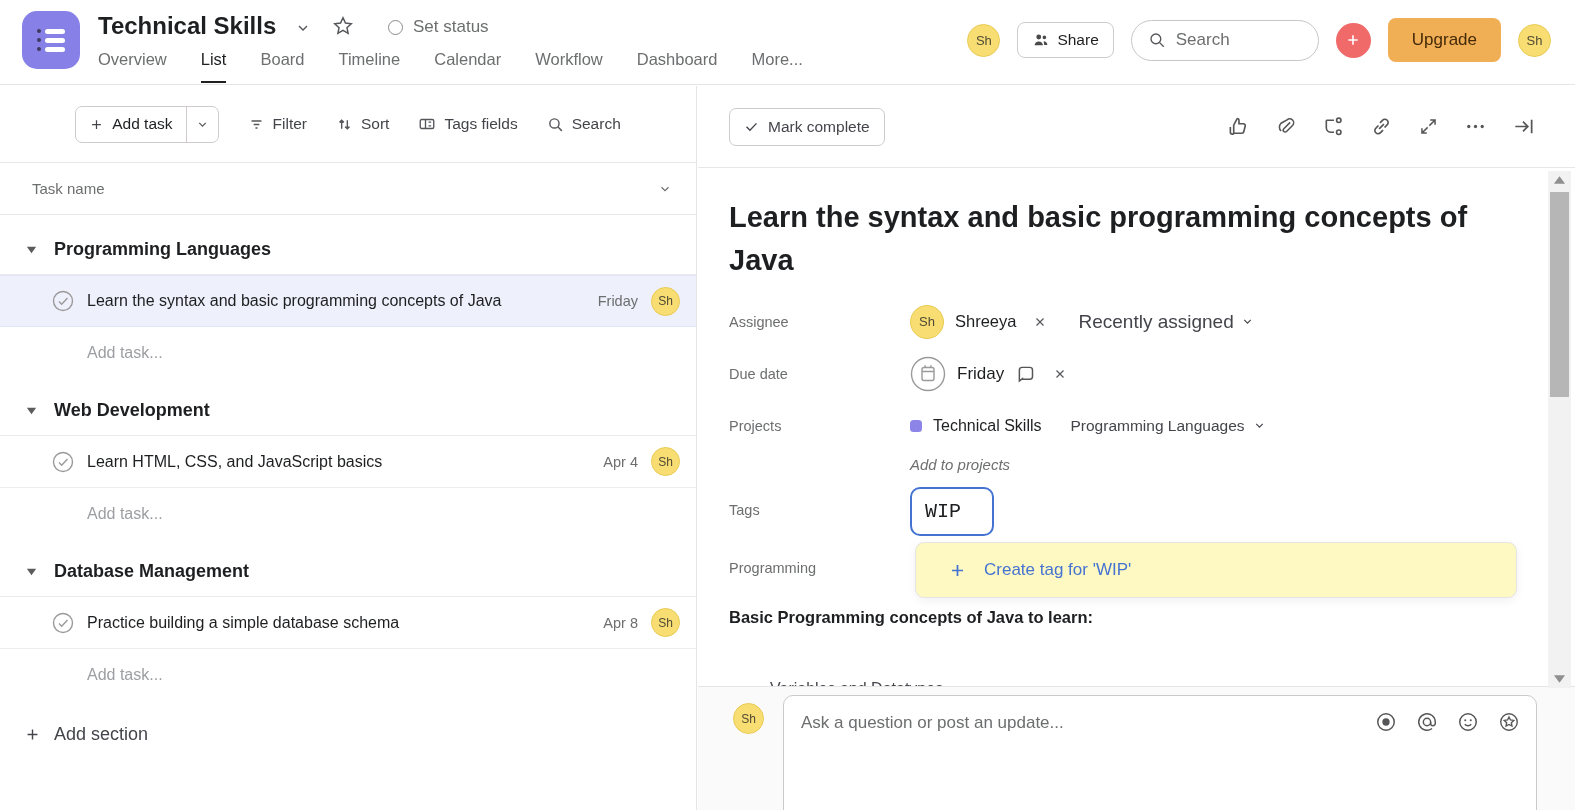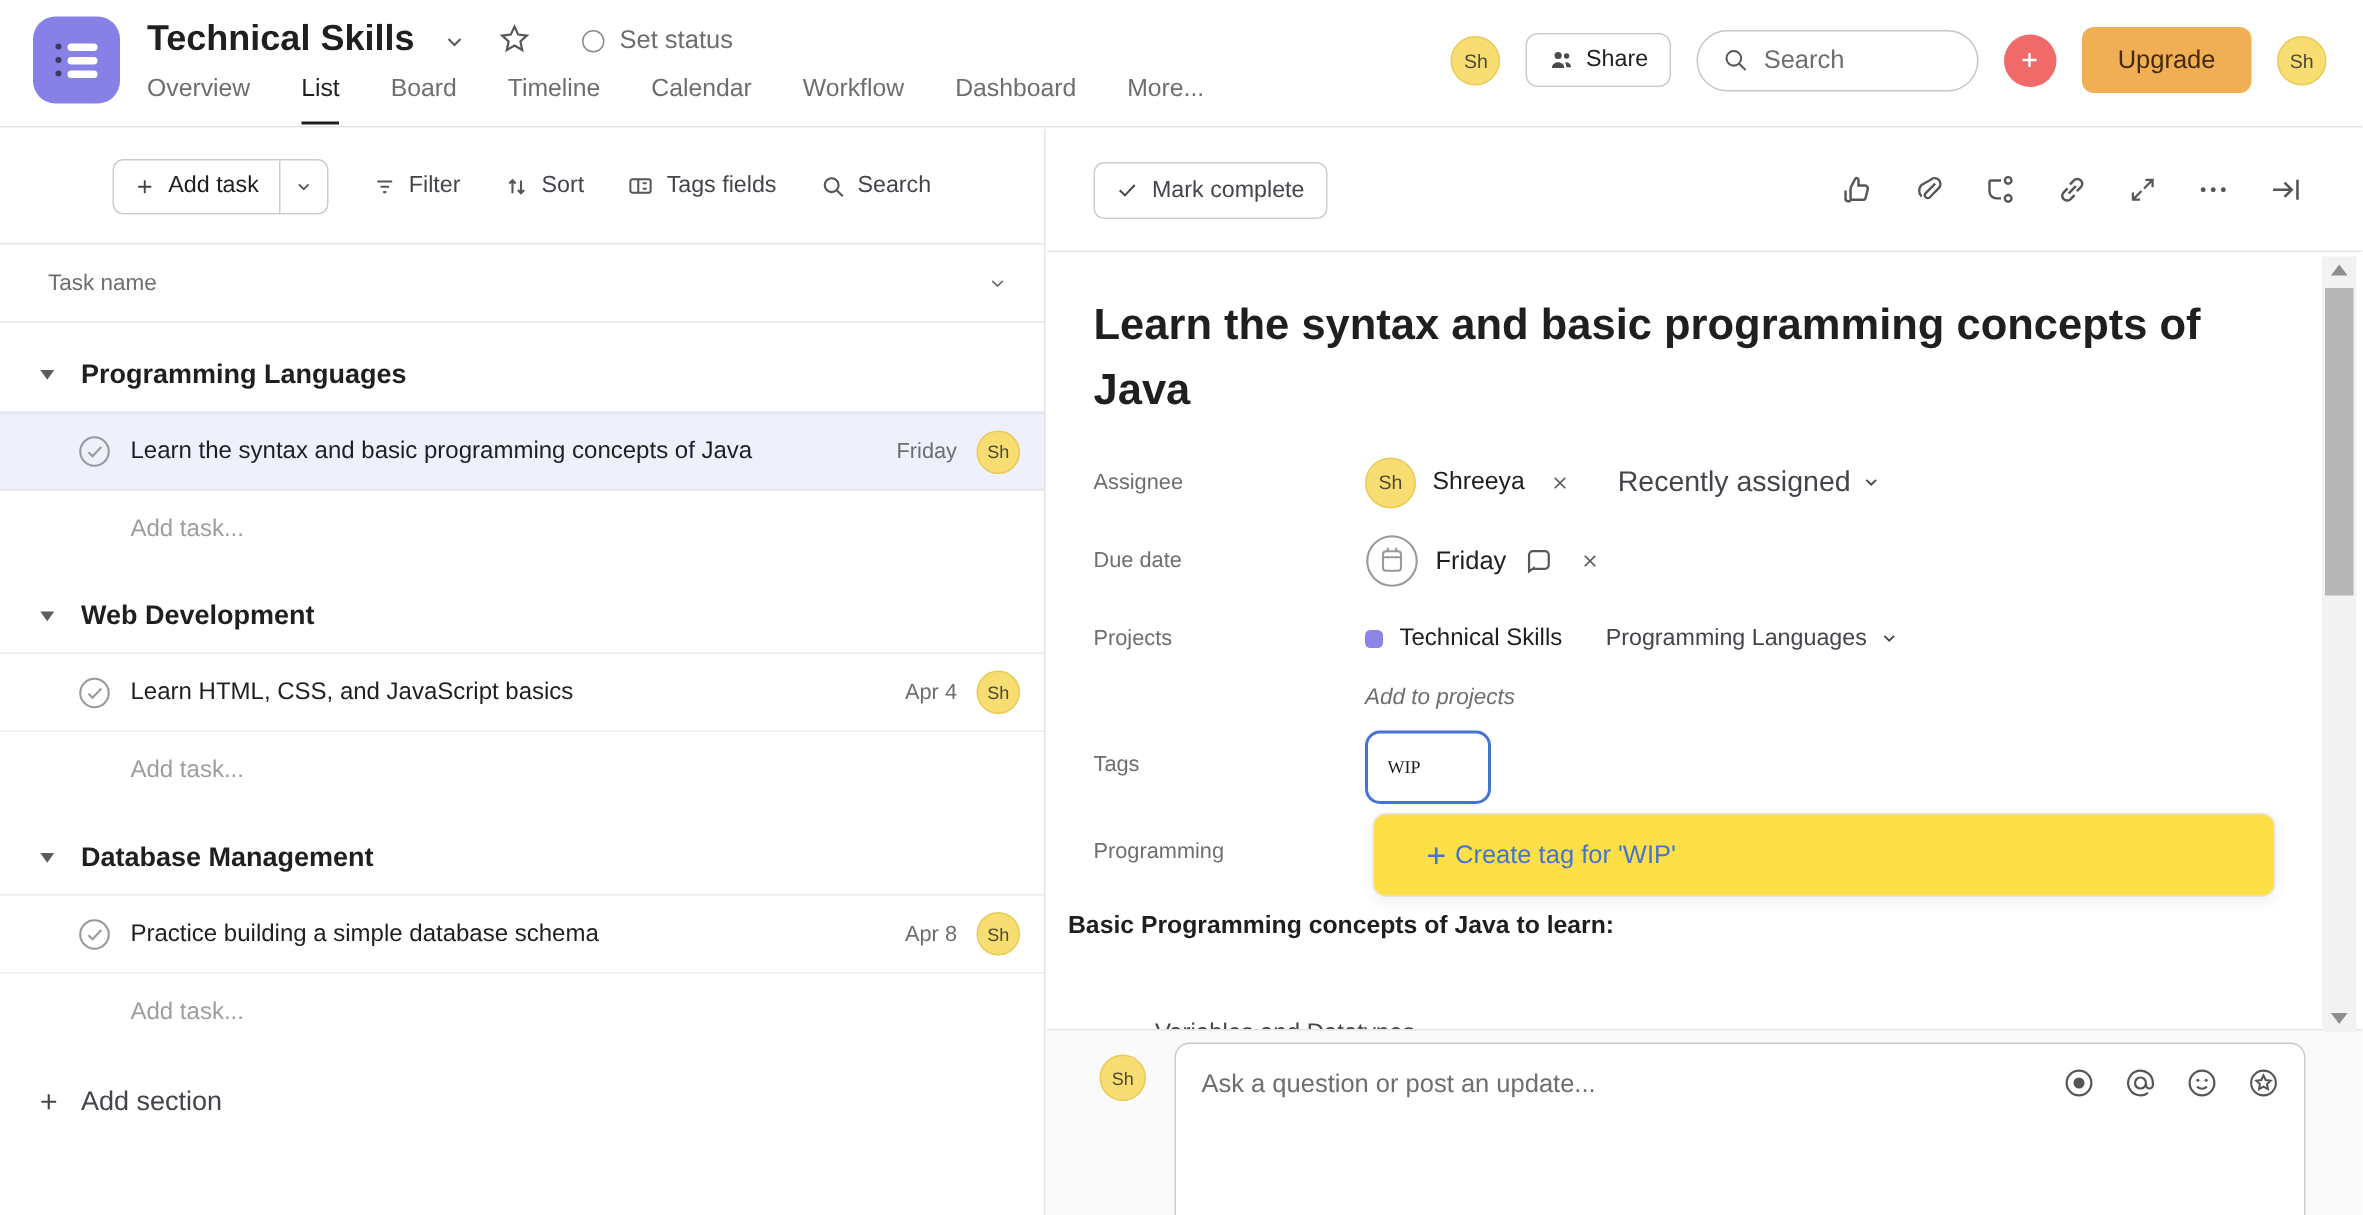--- a/index.html
+++ b/index.html
@@ -82,27 +82,27 @@
   .assignee-name { font-size:16.5px; }
   .x-btn { color:#55565a; margin-left:6px; }
   .meta-dd { display:flex; align-items:center; gap:7px; color:#44454b; font-size:19px; margin-left:20px; }
   .due-text { font-size:17px; }
   .proj-dot { width:12px; height:12px; border-radius:3.5px; background:#8d84e8; }
   .proj-name { font-size:16px; }
   .proj-section { display:flex; align-items:center; gap:8px; font-size:15.5px; color:#44454b; margin-left:18px; }
   .add-to-proj { margin:-4px 0 14px 212px; color:#6d6e6f; font-size:15px;font-style:italic; }
   .tags-row { display:flex; align-items:flex-start; margin:4px 0 0 31px; }
   .tag-input { width:84px; height:49px; border:2px solid #4573d2; border-radius:10px;
-    font-size:12px; color:#1e1f21; padding:0 13px; font-family:Liberation Serif, serif; outline:none; }
-  .tag-dropdown { position:absolute; left:217px; top:373px; width:602px; height:56px; background:#fde047;
+    font-size:20px; color:#1e1f21; padding:0 13px; font-family:Liberation Mono, monospace; outline:none; }
+  .tag-dropdown { position:absolute; left:217px; top:373px; width:602px; height:56px; background:#fef9c3;
     border:1px solid #e6e4e4; border-radius:9px; box-shadow:0 3px 10px rgba(0,0,0,0.06);
-    display:flex; align-items:center; gap:3px; padding:0 32px; z-index:5; }
+    display:flex; align-items:center; gap:17px; padding:0 32px; z-index:5; }
   .tag-dropdown .create-label { color:#4573d2; font-size:17px; }
   .desc-row { margin:24px 0 0 31px; display:flex; }
-  .desc-heading { margin:32px 0 0 14px; font-size:16.5px; font-weight:700; }
+  .desc-heading { margin:32px 0 0 31px; font-size:16.5px; font-weight:700; }
   .desc-partial { position:absolute; top:511px; left:72px; height:8px; overflow:hidden;
     font-size:16px; color:#44454b; }
 
   
   #comment-footer { position:absolute; left:0; right:0; bottom:0; height:124px; background:#fbfafa;
     border-top:1px solid #e6e4e4; }
   .avatar-cm { position:absolute; left:35px; top:16px; width:31px; height:31px; border-radius:50%;
     background:#f8dd72; border:1px solid #e9cb54; color:#4f4a36; font-size:12px;
     display:flex; align-items:center; justify-content:center; }
   .comment-box { position:absolute; left:85px; right:38px; top:8px; height:150px; background:#fff;

